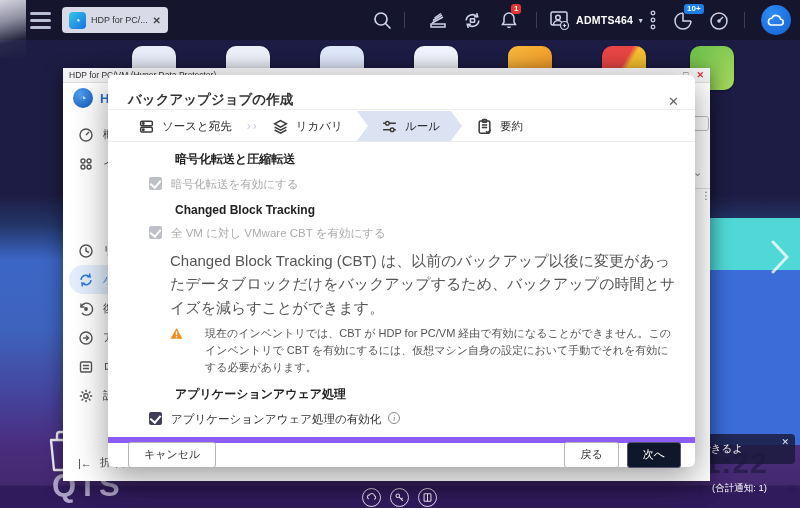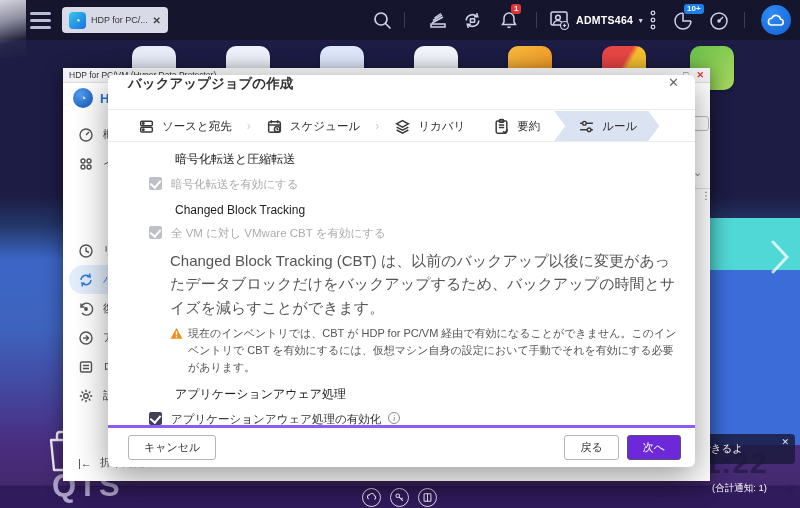--- a/index.html
+++ b/index.html
@@ -70,51 +70,51 @@
   #sb-collapse { position:absolute; left:15px; bottom:11px; display:flex; align-items:center; color:#555; font-size:11px;}
   #sb-collapse .glyph { font-size:11px; margin-right:8px; color:#444;}
   .win-artifact { position:absolute; color:#999;}
   #art-btn { left:626px; top:48px; width:20px; height:15px; border:1px solid #bbb; border-radius:3px;}
   #art-chev { left:630px; top:98px; font-size:11px; color:#888;}
   #art-line { left:628px; top:120px; width:19px; border-top:1px solid #ddd;}
   #art-dots { left:638px; top:126px; font-size:10px; color:#666; letter-spacing:0; line-height:4px;}
 
   
   #dialog { left:108px; top:75px; width:587px; height:392px; background:#fff; border-radius:6px; z-index:4; box-shadow:0 10px 34px rgba(0,0,0,0.4);}
-  #dlg-header { position:absolute; left:0; top:0; right:0; height:35px; border-bottom:1px solid #ececec; display:flex; align-items:flex-start; padding:0 16px 0 20px;gap:40px;}
+  #dlg-header { position:absolute; left:0; top:0; right:0; height:35px; border-bottom:1px solid #ececec; display:flex; align-items:flex-end; padding:0 16px 0 20px;gap:40px;}
   #dlg-title { font-size:13.5px; font-weight:bold; color:#333; flex:1;}
   #dlg-close { font-size:13px; color:#666;}
   #dlg-tabs { position:absolute; left:0; top:36px; right:0; height:31px; border-bottom:1px solid #eaeaea; display:flex; align-items:stretch; padding-left:16px;}
   .tab { display:flex; align-items:center; padding:0 14px; font-size:11.5px; color:#2b2b2b; position:relative;}
   .tab .tab-ic { width:17px; height:17px; margin-right:7px; color:#3a3a3a;}
   .tab.active { background:#dbe3f3;
     clip-path:polygon(0 0, calc(100% - 11px) 0, 100% 50%, calc(100% - 11px) 100%, 0 100%, 11px 50%);
     padding:0 22px 0 24px;}
   .tab-sep { align-self:center; color:#c9cede; font-size:12px; margin:0 1px;}
 
   #dlg-content { position:absolute; left:20px; top:70px; right:18px; bottom:40px; font-size:11.5px; color:#333;}
-  .sec-h { font-size:12px; font-weight:normal; color:#222; margin:6px 0 9px;padding-left:47px;}
+  .sec-h { font-size:12px; font-weight:bold; color:#222; margin:6px 0 9px;padding-left:47px;}
   .sec-h.en { font-family:"Liberation Sans",sans-serif;}
   .cb-row { display:flex; align-items:flex-start; margin:0 0 11px 21px;}
   .cb { width:13px; height:13px; border-radius:2px; flex:0 0 13px; position:relative; margin-right:9px;}
   .cb.unchecked { background:#fff; border:1.5px solid #767676;}
   .cb.checked-disabled { background:#bdc0c7;}
   .cb.checked { background:#413e57;}
   .cb.checked-disabled::after,.cb.checked::after { content:""; position:absolute; left:3px; top:1px; width:5px; height:8px; border:solid #fff; border-width:0 2px 2px 0; transform:rotate(40deg);}
   .cb-label { color:#333;}
   .cb-label.dim { color:#ababab;}
   .desc { margin:-3px 0 6px 42px; color:#555; font-size:15px; line-height:1.55; max-width:528px;}
-  .warn { display:flex; margin:0 0 10px 42px; color:#555; font-size:11px; line-height:1.55; max-width:528px;}
+  .warn { display:flex; margin:0 0 10px 42px; color:#555; font-size:11px; line-height:1.55; max-width:528px;gap:17px;}
   .warn svg { flex:0 0 13px; margin:2px 5px 0 0;}
   .info-i { display:inline-block; width:12px; height:12px; border:1px solid #888; border-radius:50%; color:#777; font-size:8.5px; line-height:11px; text-align:center; margin-left:7px; font-style:italic; font-family:"Liberation Serif",serif;}
 
-  #dlg-footer { position:absolute; left:0; right:0; bottom:0; height:42px; border-top:3px solid #8b5cf6; display:flex; align-items:center; padding:0 14px 0 20px;}
+  #dlg-footer { position:absolute; left:0; right:0; bottom:0; height:30px; border-top:6px solid #8b5cf6; display:flex; align-items:center; padding:0 14px 0 20px;}
   .btn { font-size:11px; border-radius:3px; padding:5px 15px; line-height:1.2;}
   .btn.ghost { background:#fff; border:1px solid #b5b5b5; color:#333;}
-  .btn.primary { background:#6d28d9; border:1px solid #55516f; color:#fff;}
+  .btn.primary { background:#0f172a; border:1px solid #55516f; color:#fff;}
   #btn-back { margin-left:auto;}
   #btn-next { margin-left:8px;}
 </style>
 </head>
 <body>
 
 <div id="wallpaper" class="abs"></div>
 <div id="wp-cyan" class="abs"></div>
 <div id="wp-blue" class="abs"></div>
 <div id="wp-chevron" class="abs">
@@ -271,54 +271,45 @@
       <div class="tab">
         <span class="tab-ic"><svg width="100%" height="100%" viewBox="0 0 16 16" fill="none" stroke="currentColor" stroke-width="1.4">
             <rect x="2.5" y="3" width="11" height="4.4" rx="1.2"></rect>
             <rect x="2.5" y="8.8" width="11" height="4.4" rx="1.2"></rect>
             <circle cx="5" cy="5.2" r="0.7" fill="currentColor"></circle>
             <circle cx="5" cy="11" r="0.7" fill="currentColor"></circle>
           </svg></span>
         <span>ソースと宛先</span>
       </div>
       <span class="tab-sep">›</span>
-      <div class="tab">
-        <span class="tab-ic"><svg width="100%" height="100%" viewBox="0 0 16 16" fill="none" stroke="currentColor" stroke-width="1.4">
-            <rect x="2.5" y="3.5" width="11" height="10" rx="1.5"></rect>
-            <path d="M5,2 L5,5 M11,2 L11,5 M2.5,6.5 L13.5,6.5"></path>
-            <circle cx="10.5" cy="10.5" r="2.6"></circle>
-            <path d="M10.5,9.2 L10.5,10.6 L11.6,11.2"></path>
-          </svg></span>
-        <span>スケジュール</span>
-      </div>
       <span class="tab-sep">›</span>
       <div class="tab">
         <span class="tab-ic"><svg width="100%" height="100%" viewBox="0 0 16 16" fill="none" stroke="currentColor" stroke-width="1.4">
             <path d="M8,2.5 L13.5,5.5 L8,8.5 L2.5,5.5 Z"></path>
             <path d="M2.5,8.5 L8,11.5 L13.5,8.5"></path>
             <path d="M2.5,11.3 L8,14.3 L13.5,11.3"></path>
           </svg></span>
         <span>リカバリ</span>
       </div>
+      <div class="tab active">
+        <span class="tab-ic"><svg width="100%" height="100%" viewBox="0 0 16 16" fill="none" stroke="currentColor" stroke-width="1.4">
+            <path d="M2,5 L14,5 M2,11 L14,11"></path>
+            <circle cx="6" cy="5" r="1.7" fill="#fff"></circle>
+            <circle cx="10.5" cy="11" r="1.7" fill="#fff"></circle>
+          </svg></span>
+        <span>ルール</span>
+      </div>
       <div class="tab">
         <span class="tab-ic"><svg width="100%" height="100%" viewBox="0 0 16 16" fill="none" stroke="currentColor" stroke-width="1.4">
             <rect x="3" y="2.8" width="10" height="11.5" rx="1.3"></rect>
             <rect x="6" y="1.5" width="4" height="2.5" rx="0.8"></rect>
             <path d="M5.5,6.5 L10.5,6.5 M5.5,9 L10.5,9"></path>
             <polyline points="9.5,12.5 11,14 13.8,10.8"></polyline>
           </svg></span>
         <span>要約</span>
-      </div>
-      <div class="tab active">
-        <span class="tab-ic"><svg width="100%" height="100%" viewBox="0 0 16 16" fill="none" stroke="currentColor" stroke-width="1.4">
-            <path d="M2,5 L14,5 M2,11 L14,11"></path>
-            <circle cx="6" cy="5" r="1.7" fill="#fff"></circle>
-            <circle cx="10.5" cy="11" r="1.7" fill="#fff"></circle>
-          </svg></span>
-        <span>ルール</span>
       </div>
     </div>
 
   <div id="dlg-content">
     <div class="sec-h">暗号化転送と圧縮転送</div>
     <div class="cb-row">
       <span class="cb checked-disabled"></span>
       <span class="cb-label dim">暗号化転送を有効にする</span>
     </div>
 

